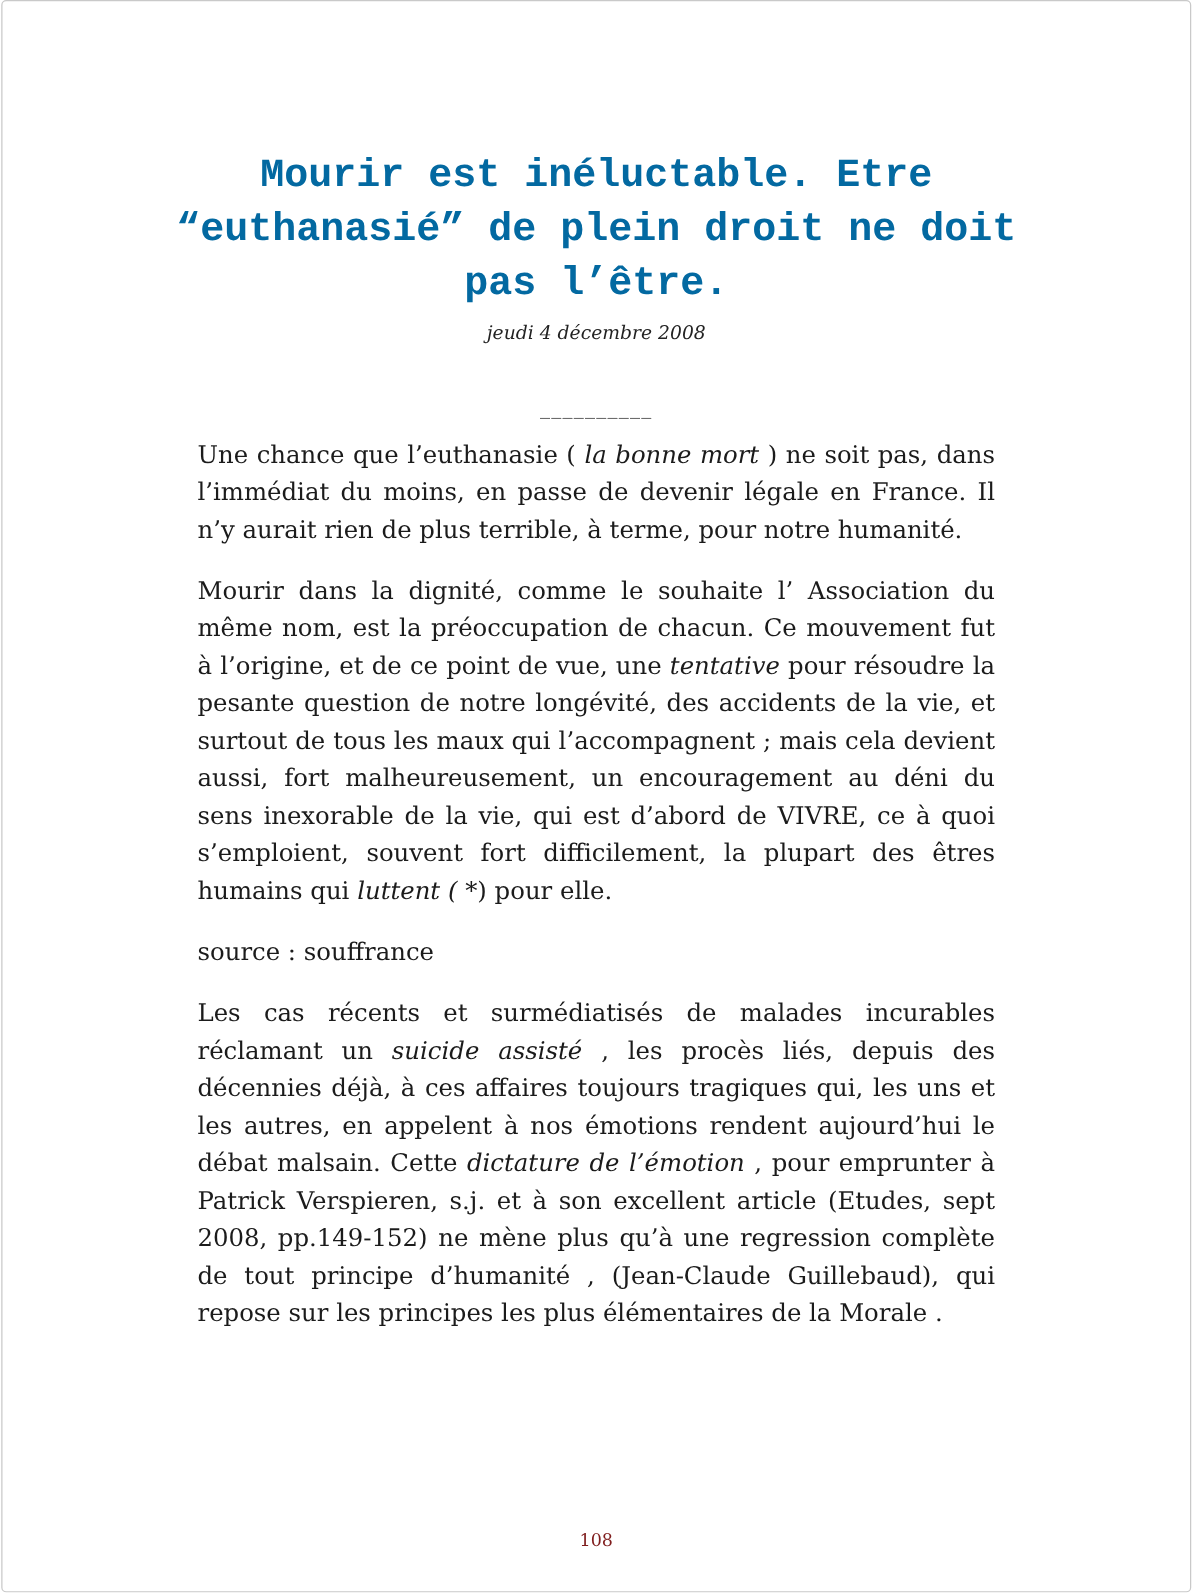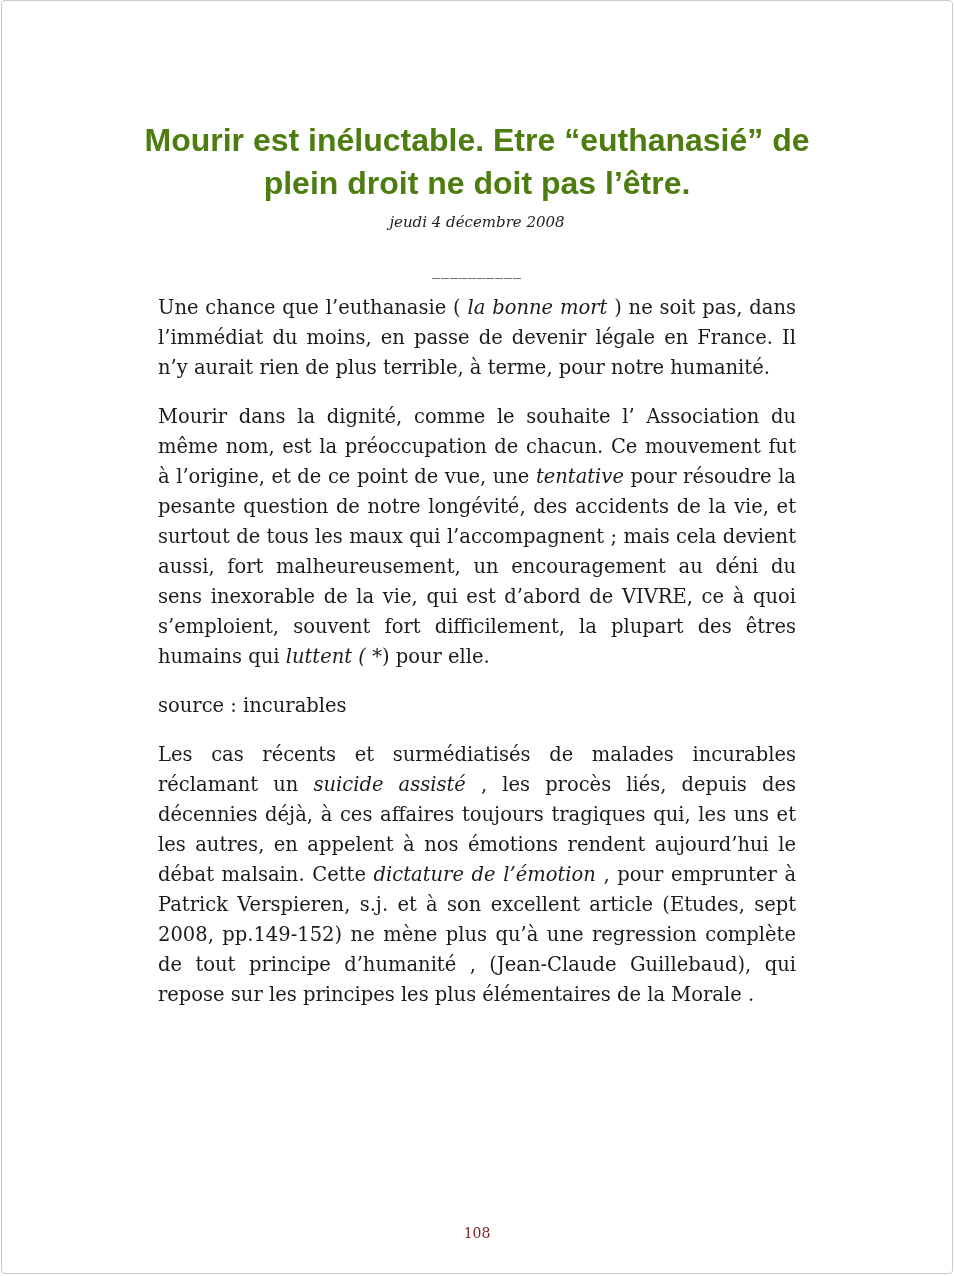--- a/index.html
+++ b/index.html
@@ -20,35 +20,35 @@
     font-family: "DejaVu Serif", "Liberation Serif", serif;
     color: #1a1a1a;
   }
   .title-block {
     margin: 118px auto 0 auto;
     width: 680px;
     text-align: center;
   }
   h1.doc-title {
     margin: 0;
-    font-family: Liberation Sans, sans-serif;
+    font-family: Liberation Mono, monospace;
     font-weight: 700;
     font-size: 32px;
     line-height: 1.35;
-    color: #4d7c0f;
+    color: #0369a1;
     letter-spacing: 0px;
   }
   .doc-date {
     margin-top: 8px;
     font-size: 15px;
     font-style: italic;
     color: #222222;
   }
   .separator {
-    margin: 34px auto 0 auto;
+    margin: 46px auto 0 auto;
     text-align: center;
     font-size: 16px;
     color: #333333;
     letter-spacing: 1px;
     line-height: 10px;
   }
   .body-text {
     width: 638px;
     margin: 18px auto 0 auto;
   }
@@ -83,21 +83,21 @@
   <header class="title-block">
     <h1 class="doc-title">Mourir est inéluctable. Etre “euthanasié” de plein droit ne doit pas l’être.</h1>
     <div class="doc-date">jeudi 4 décembre 2008</div>
   </header>
 
   <div class="separator">__________</div>
 
   <main class="body-text">
     <p><span>Une chance que l’euthanasie ( </span><em>la bonne mort</em><span>  ) ne soit pas, dans l’immédiat du moins, en passe de devenir légale en France.  Il n’y aurait rien de plus terrible, à terme, pour notre humanité.</span></p>
     <p><span>Mourir dans la dignité, comme le souhaite l’ Association du même nom, est la préoccupation de chacun. Ce mouvement fut à l’origine, et de ce point de vue, une </span><em>tentative</em><span> pour résoudre la pesante question de notre longévité, des accidents de la vie, et surtout de tous les maux qui l’accompagnent ; mais cela devient aussi, fort malheureusement, un encouragement au déni du sens inexorable de la vie, qui est d’abord de VIVRE, ce à quoi s’emploient, souvent fort difficilement, la plupart des êtres humains qui </span><em>luttent (</em><span> *) pour elle.</span></p>
-    <p class="no-justify"><span>source : incurables</span></p>
+    <p class="no-justify"><span>source : souffrance</span></p>
     <p><span>Les cas récents et surmédiatisés de malades incurables réclamant un </span><em>suicide assisté</em><span> , les procès liés, depuis des décennies déjà, à ces affaires toujours tragiques qui, les uns et les autres, en appelent à nos émotions rendent aujourd’hui le débat malsain. Cette </span><em>dictature de l’émotion</em><span> , pour emprunter à Patrick Verspieren, s.j. et à son excellent article (Etudes, sept 2008, pp.149-152) ne mène plus qu’à une regression complète de tout principe d’humanité , (Jean-Claude Guillebaud), qui repose sur les principes les plus élémentaires de la Morale .</span></p>
   </main>
 
   <footer>
     <div class="page-number">108</div>
   </footer>
 
 </div>
 
 </body></html>

